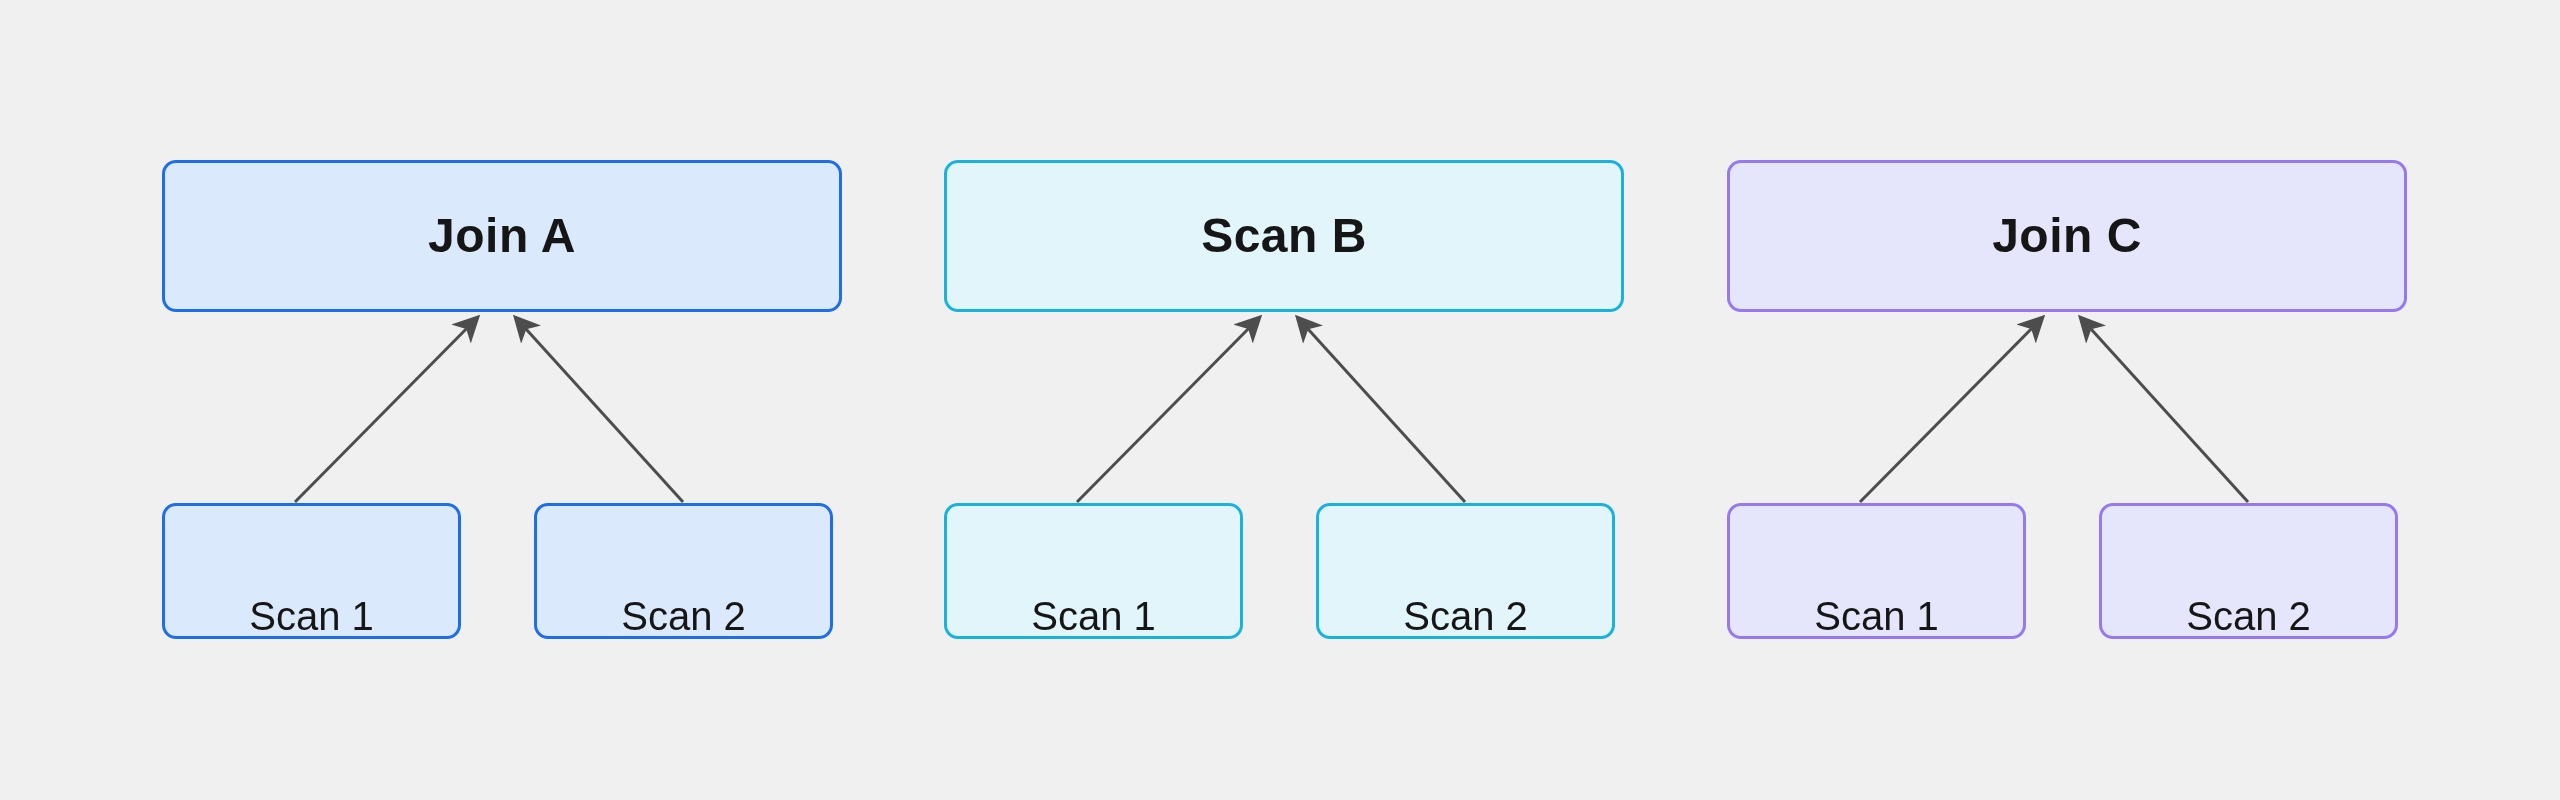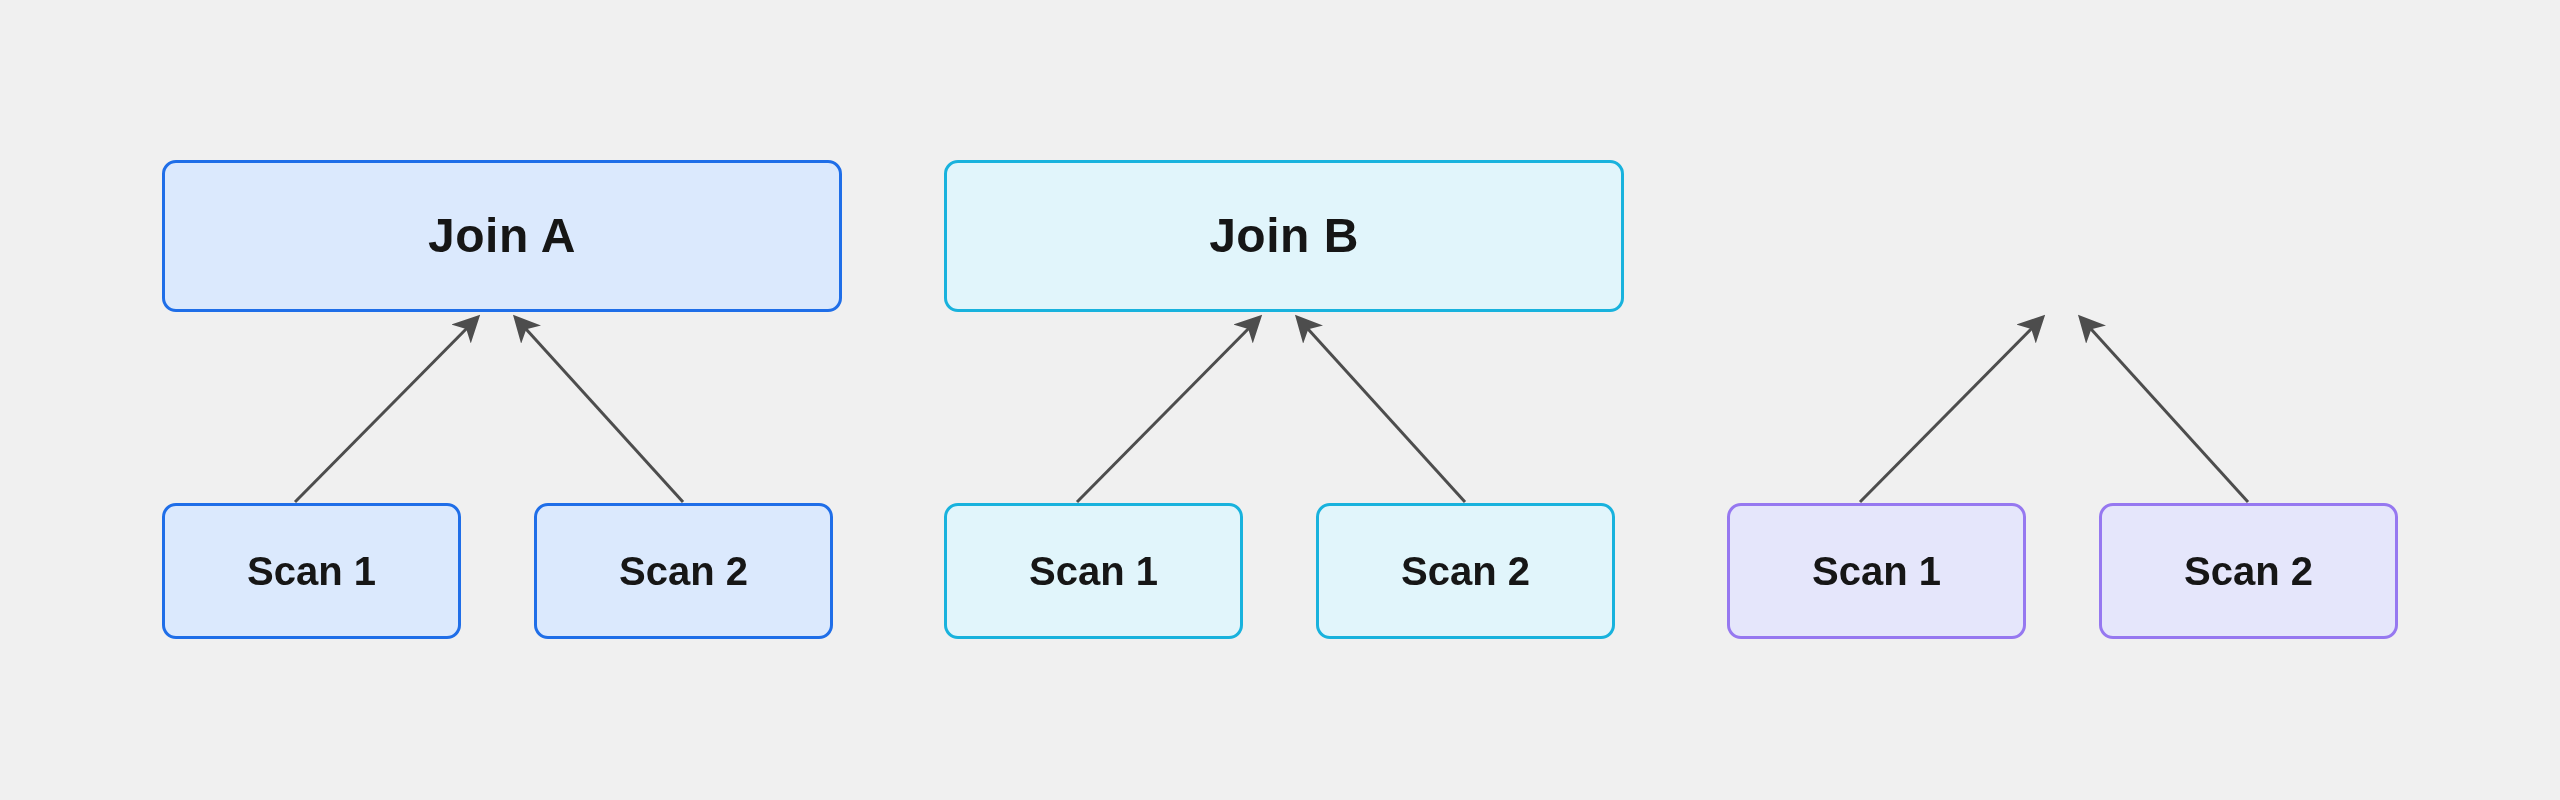--- a/index.html
+++ b/index.html
@@ -49,21 +49,22 @@
     height: 152px;
     font-size: 48px;
     font-weight: 700;
     letter-spacing: 0.5px;
   }
   .scan {
     top: 503px;
     width: 299px;
     height: 136px;
     font-size: 40px;
-    font-weight: 700;
+    font-weight: 400;
+    align-items: flex-end;
   }
   .scan-1 { left: 0; }
   .scan-2 { left: 372px; }
 
   .edges {
     position: absolute;
     left: 0;
     top: 0;
     width: 680px;
     height: 800px;
@@ -105,35 +106,38 @@
       <span>Scan 2</span>
     </div>
   </section>
 
   <section class="group group-1" style="--fill: #e1f5fb; --border: #18b2dd;">
     <svg class="edges" viewBox="0 0 680 800">
       <path class="edge" d="M133,502 L315,318" marker-end="url(#arrowhead)"></path>
       <path class="edge" d="M521,502 L354,318" marker-end="url(#arrowhead)"></path>
     </svg>
     <div class="node join">
-      <span>Join B</span>
+      <span>Scan B</span>
     </div>
     <div class="node scan scan-1">
       <span>Scan 1</span>
     </div>
     <div class="node scan scan-2">
       <span>Scan 2</span>
     </div>
   </section>
 
   <section class="group group-2" style="--fill: #e5e6fb; --border: #9678f0;">
     <svg class="edges" viewBox="0 0 680 800">
       <path class="edge" d="M133,502 L315,318" marker-end="url(#arrowhead)"></path>
       <path class="edge" d="M521,502 L354,318" marker-end="url(#arrowhead)"></path>
     </svg>
+    <div class="node join">
+      <span>Join C</span>
+    </div>
     <div class="node scan scan-1">
       <span>Scan 1</span>
     </div>
     <div class="node scan scan-2">
       <span>Scan 2</span>
     </div>
   </section>
 
 </div>
 

